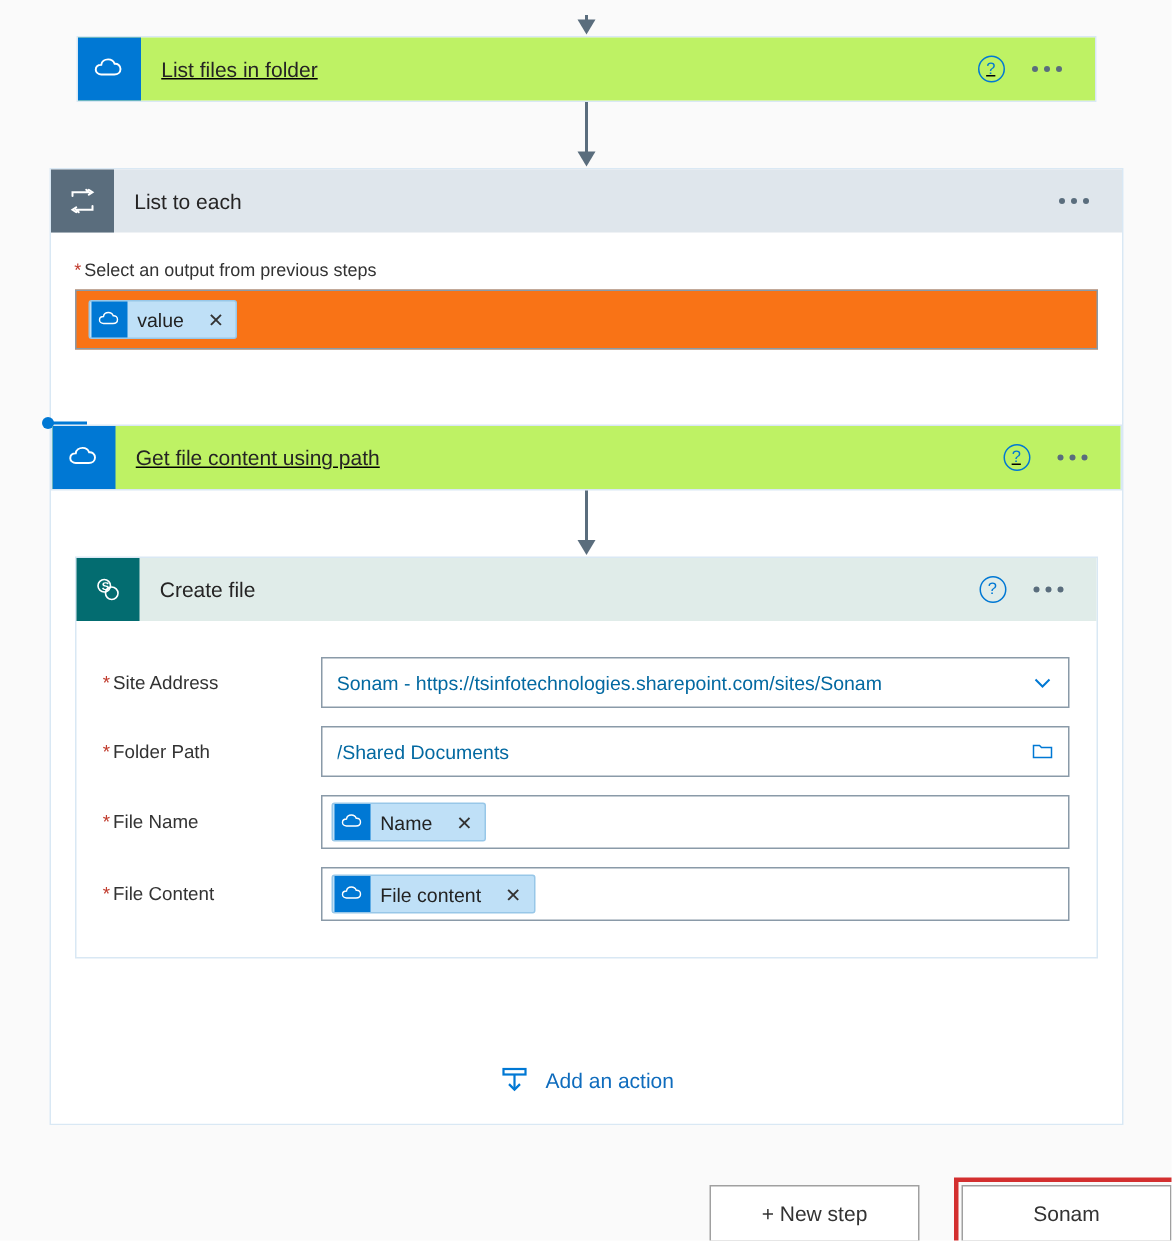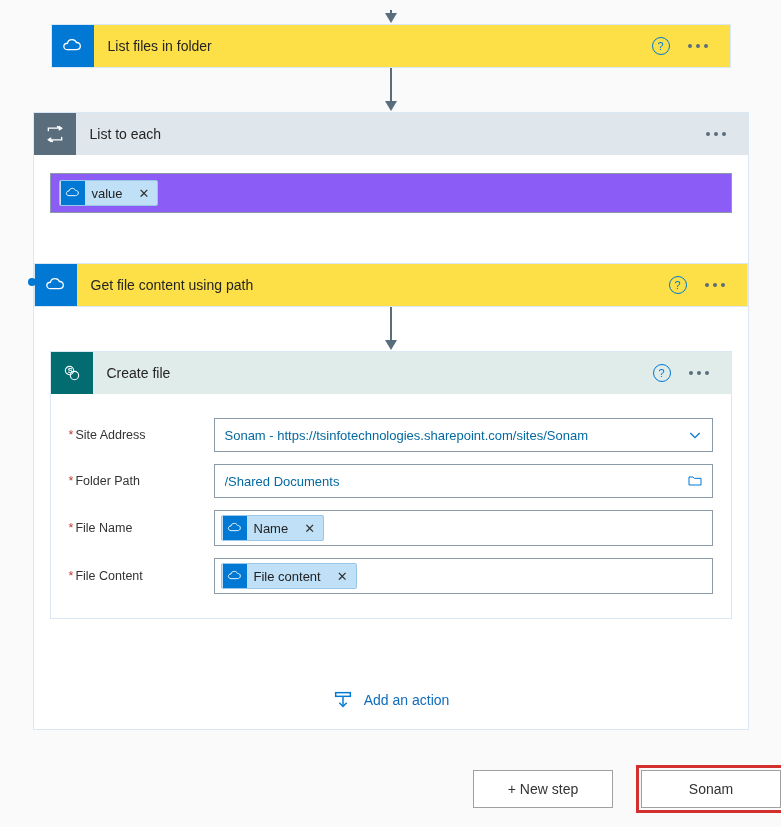--- a/index.html
+++ b/index.html
@@ -3,21 +3,21 @@
 <meta charset="utf-8">
 <style>
 * { box-sizing: border-box; margin: 0; padding: 0; font-family: "Segoe UI", Arial, sans-serif; }
 body { background: #fafafa; width: 781px; height: 827px; position: relative; overflow: hidden; }
 
 .canvas { padding: 10px 0; }
 
 .step-card { margin: 0 auto; background: #fff; border: 1px solid #d9e8f4; }
 
 .step-header { display: flex; align-items: center; height: 42px; position: relative; }
-.step-header.blue-light { background: #fde047; }
+.step-header.blue-light { background: #bef264; text-decoration: underline; }
 .step-header.blue-dark { background: #dfe6ec; }
 
 .step-icon { width: 42px; height: 42px; display: flex; align-items: center; justify-content: center; color: #fff; flex-shrink: 0; }
 .step-icon.onedrive { background: #0078d4; }
 .step-icon.control { background: #5a6d7d; }
 .step-icon.sharepoint { background: #036c70; }
 
 .step-title { flex: 1; padding-left: 14px; font-size: 14px; color: #252424; }
 
 .step-actions { display: flex; align-items: center; gap: 14px; padding-right: 18px; }
@@ -27,21 +27,21 @@
 
 .connector { display: flex; flex-direction: column; align-items: center; margin: 0 auto; }
 .connector-line { width: 2px; background: #5a6d7d; }
 .connector-arrow { width: 0; height: 0; border-left: 6px solid transparent; border-right: 6px solid transparent; border-top: 10px solid #5a6d7d; margin-top: -1px; }
 
 .container-body { background: #fff; padding: 18px 16px; }
 
 .field-label { font-size: 12px; color: #333; margin-bottom: 6px; display: block; }
 .req { color: #c0392b; margin-right: 2px; }
 
-.token-box { border: 1px solid #8a9aa8; background: #8b5cf6; padding: 6px 8px; min-height: 36px; display: flex; flex-wrap: wrap; gap: 6px; }
+.token-box { border: 1px solid #8a9aa8; background: #f97316; padding: 6px 8px; min-height: 36px; display: flex; flex-wrap: wrap; gap: 6px; }
 .token { display: inline-flex; align-items: center; background: #bfe0f7; border: 1px solid #98c7e8; border-radius: 2px; font-size: 13px; height: 26px; }
 .token-icon { width: 24px; height: 24px; background: #0078d4; display: flex; align-items: center; justify-content: center; margin: 1px; }
 .token-label { padding: 0 8px 0 6px; color: #222; }
 .token-close { padding: 0 8px; color: #333; cursor: pointer; font-size: 13px; }
 
 .nested-card { margin-top: 28px; border: 1px solid #d9e8f4; }
 
 .form-row { display: flex; align-items: center; margin: 12px 0; }
 .form-row .field-label { width: 145px; margin-bottom: 0; font-size: 12.5px; }
 .form-input-wrap { flex: 1; position: relative; }
@@ -112,20 +112,21 @@
       <div class="step-actions">
         <div class="more-dots">
             <span></span>
             <span></span>
             <span></span>
           </div>
       </div>
     </div>
 
     <div class="container-body">
+      <label class="field-label"><span class="req">*</span><span>Select an output from previous steps</span></label>
       <div class="token-box">
         <span class="token">
           <span class="token-icon">
             <svg width="16" height="16" viewBox="0 0 24 24">
                 <path d="M6 16c-2 0-4-1.5-4-3.5S3.5 9 6 9c.3-2.5 2.5-4 5-4 2.2 0 4 1.3 4.7 3.2C18 8 20 9.5 20 12s-2 4-4.5 4H6z" stroke="#fff" stroke-width="1.4" fill="none"></path>
               </svg>
           </span>
           <span class="token-label">value</span>
           <span class="token-close">✕</span>
         </span>

